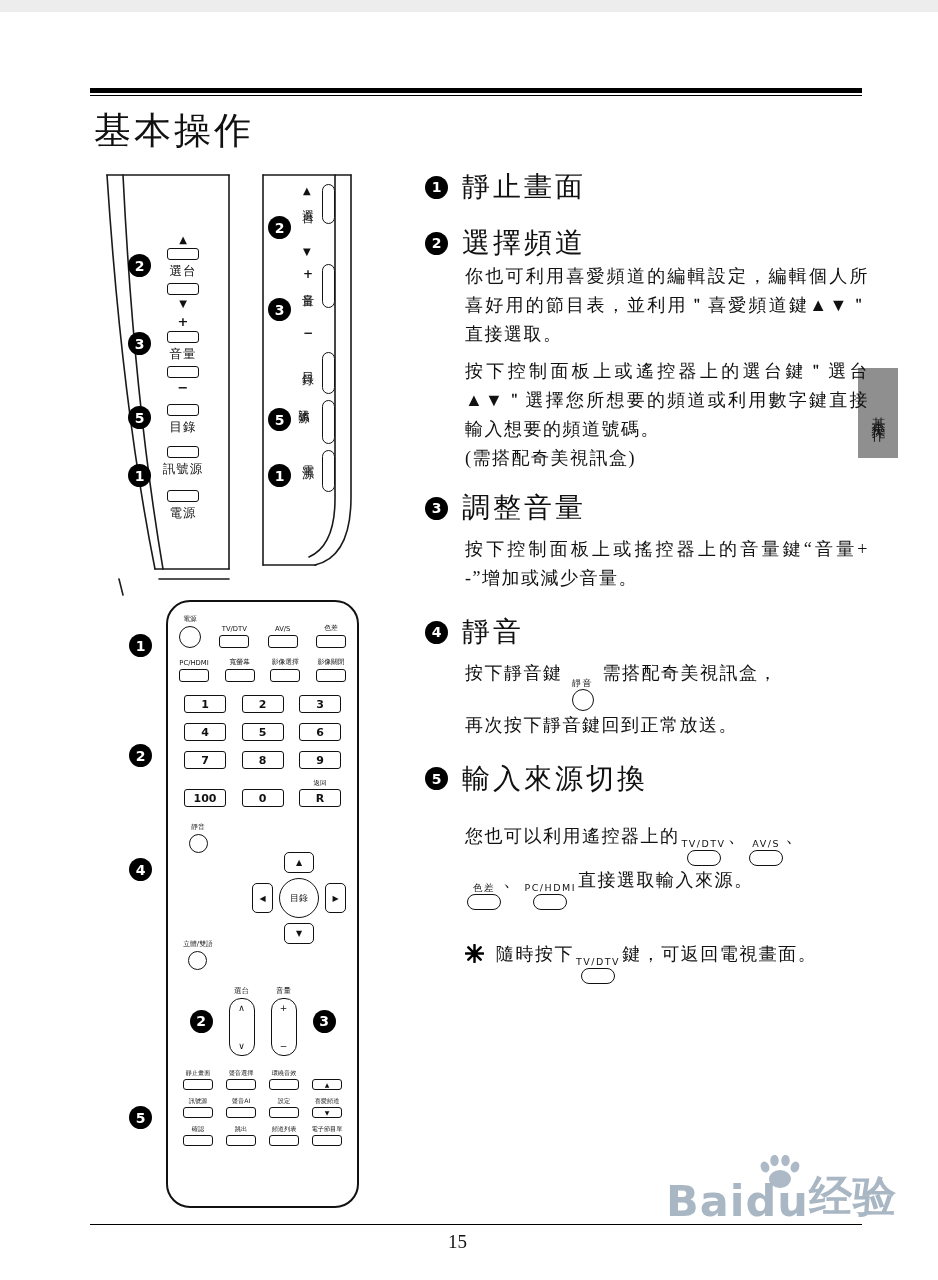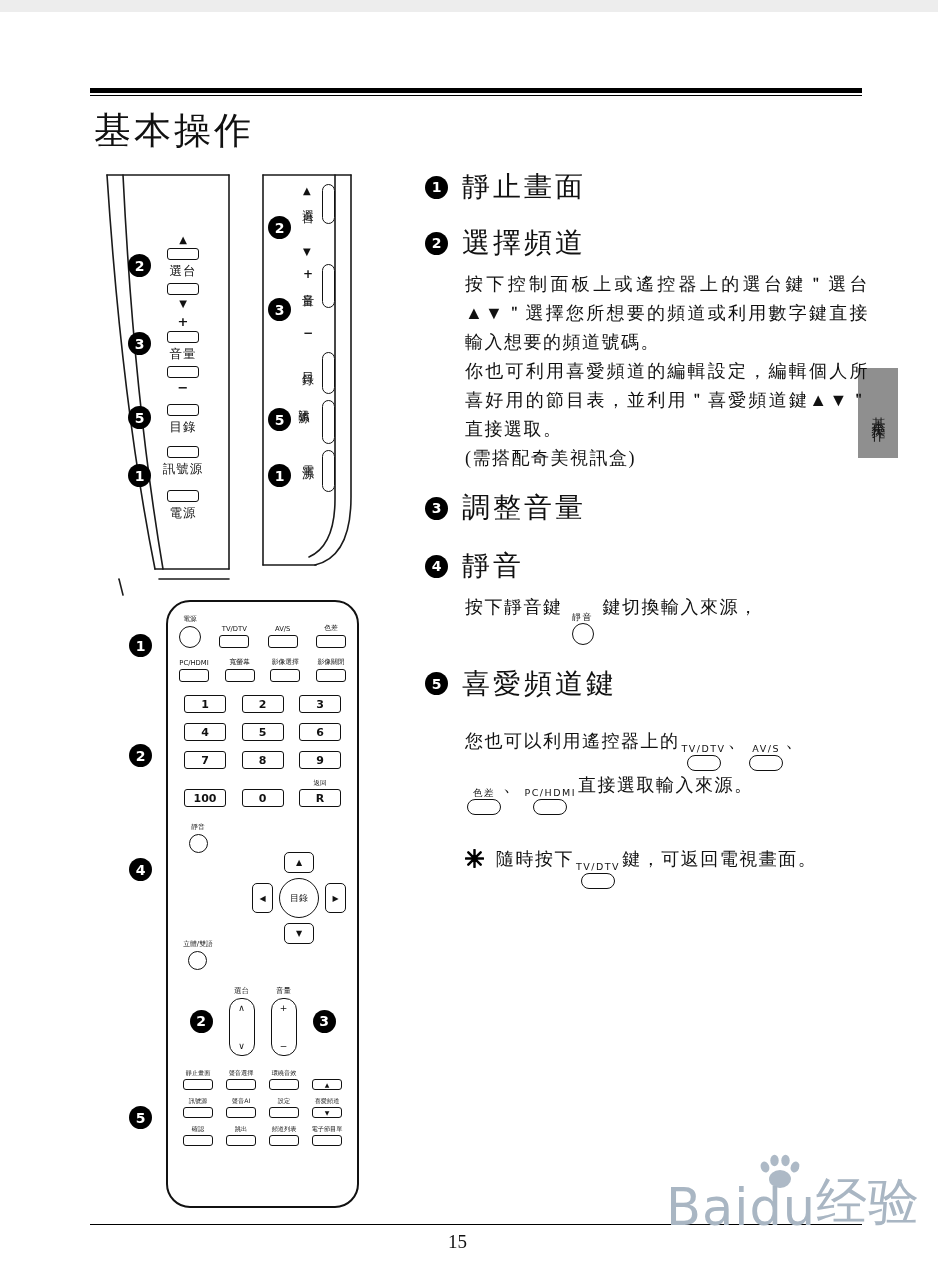--- a/index.html
+++ b/index.html
@@ -102,21 +102,21 @@
   .srcnote { margin-top:24px; }
   .retnote { margin-top:30px; }
   .star-ic { vertical-align:-3px; margin-right:12px; }
 
   
   .footrule { position:absolute; left:90px; top:1212px; width:772px; border-top:1.6px solid #000; }
   .pagenum { position:absolute; left:0; top:1219px; width:915px; text-align:center; font-size:19px; }
 
   .watermark { position:absolute; left:666px; top:1156px; color:#a9b6c3;
                font-family:"DejaVu Sans",sans-serif; }
-  .wm-brand { position:relative; font-size:51px; font-weight:normal; letter-spacing:1px; display:flex; align-items:flex-end; }
+  .wm-brand { position:relative; font-size:43px; font-weight:bold; letter-spacing:1px; display:flex; align-items:flex-end; }
   .wm-paw { position:absolute; left:92px; top:-14px; opacity:.95; }
   .wm-url { font-size:20px; margin-top:0; letter-spacing:1px; color:#b2bec9; }
 </style>
 </head>
 <body>
 
 <div class="page">
 
   <div class="toprule"></div>
   <h1 class="title">基本操作</h1>
@@ -363,49 +363,51 @@
         <span class="co2">1</span>
         <h2>靜止畫面</h2>
       </div>
     </section>
 
     <section class="sec" style="margin-bottom:16px;">
       <div class="shead">
         <span class="co2">2</span>
         <h2>選擇頻道</h2>
       </div>
+      <p class="sbody" style="margin-top:0;">你也可利用喜愛頻道的編輯設定，編輯個人所喜好用的節目表，並利用＂喜愛頻道鍵▲▼＂直接選取。</p>
       <p class="sbody">按下控制面板上或遙控器上的選台鍵＂選台▲▼＂選擇您所想要的頻道或利用數字鍵直接輸入想要的頻道號碼。</p>
-      <p class="sbody" style="margin-top:0;">你也可利用喜愛頻道的編輯設定，編輯個人所喜好用的節目表，並利用＂喜愛頻道鍵▲▼＂直接選取。</p>
       <p class="sbody" style="margin-top:0;">(需搭配奇美視訊盒)</p>
     </section>
 
     <section class="sec" style="margin-bottom:20px;">
       <div class="shead">
         <span class="co2">3</span>
         <h2>調整音量</h2>
       </div>
+      <p class="sbody">按下控制面板上或搖控器上的音量鍵“音量+ -”增加或減少音量。</p>
     </section>
 
     <section class="sec" style="margin-bottom:20px;">
       <div class="shead">
         <span class="co2">4</span>
         <h2>靜音</h2>
       </div>
       <p class="sbody">
         <span>按下靜音鍵</span><span class="inline-mute">
             <span class="im-label">靜音</span>
             <span class="im-circle"></span>
-          </span><span>鍵切換輸入來源，</span><br>
+          </span><span>需搭配奇美視訊盒，</span><br>
+        <span>再次按下靜音鍵回到正常放送。</span>
       </p>
     </section>
 
     <section class="sec sec5">
       <div class="shead">
         <span class="co2">5</span>
-        <h2>喜愛頻道鍵</h2>
+        <h2>輸入來源切換</h2>
       </div>
     </section>
 
     <div class="sbody srcnote">
       <span>您也可以利用遙控器上的</span><span class="oval-btn">
           <span class="ob-label">TV/DTV</span>
           <span class="ob-shape"></span>
         </span><span>、</span><span class="oval-btn">
           <span class="ob-label">AV/S</span>
           <span class="ob-shape"></span>

